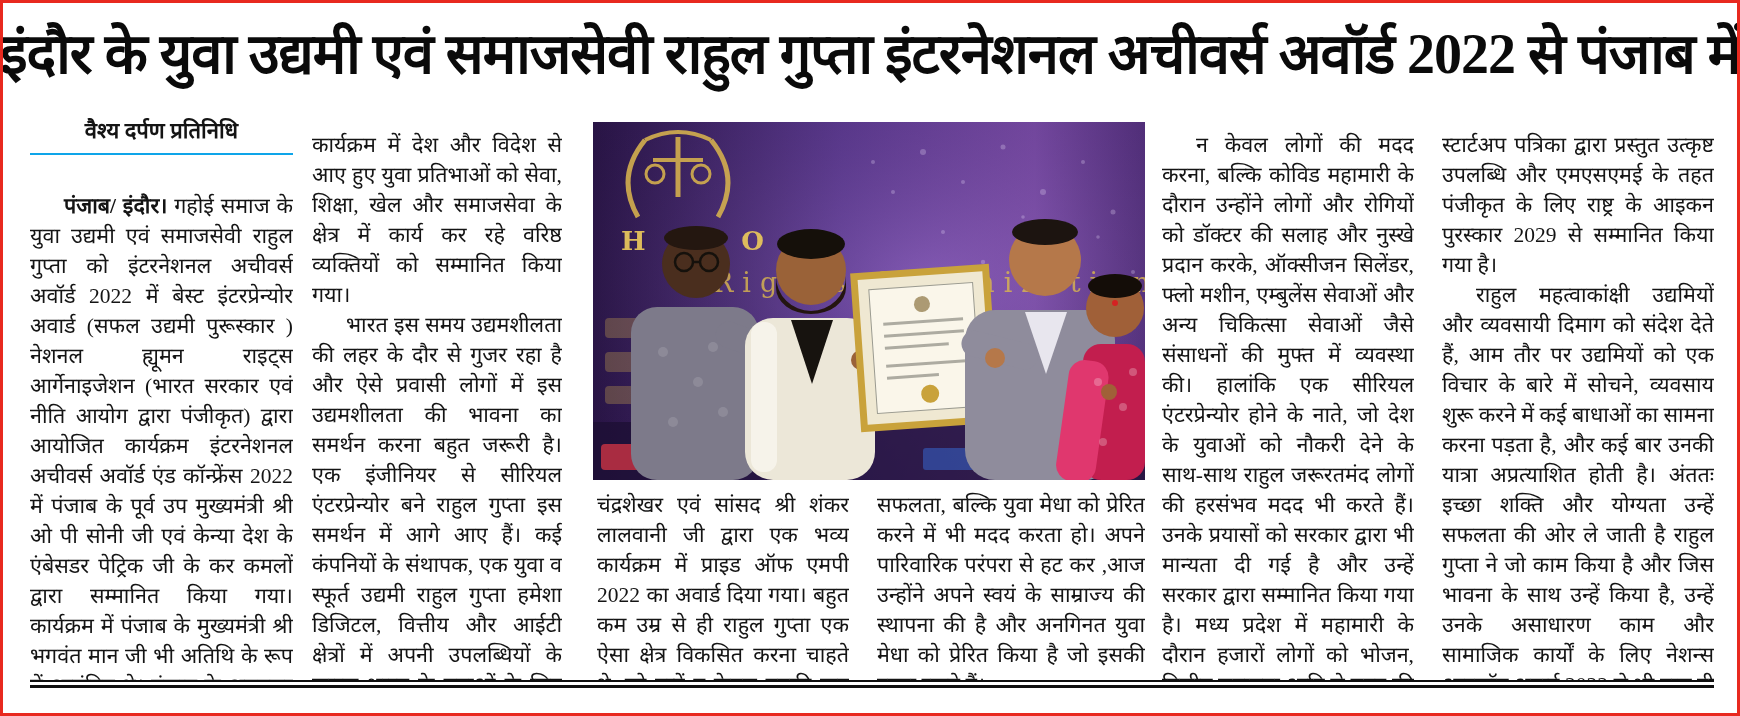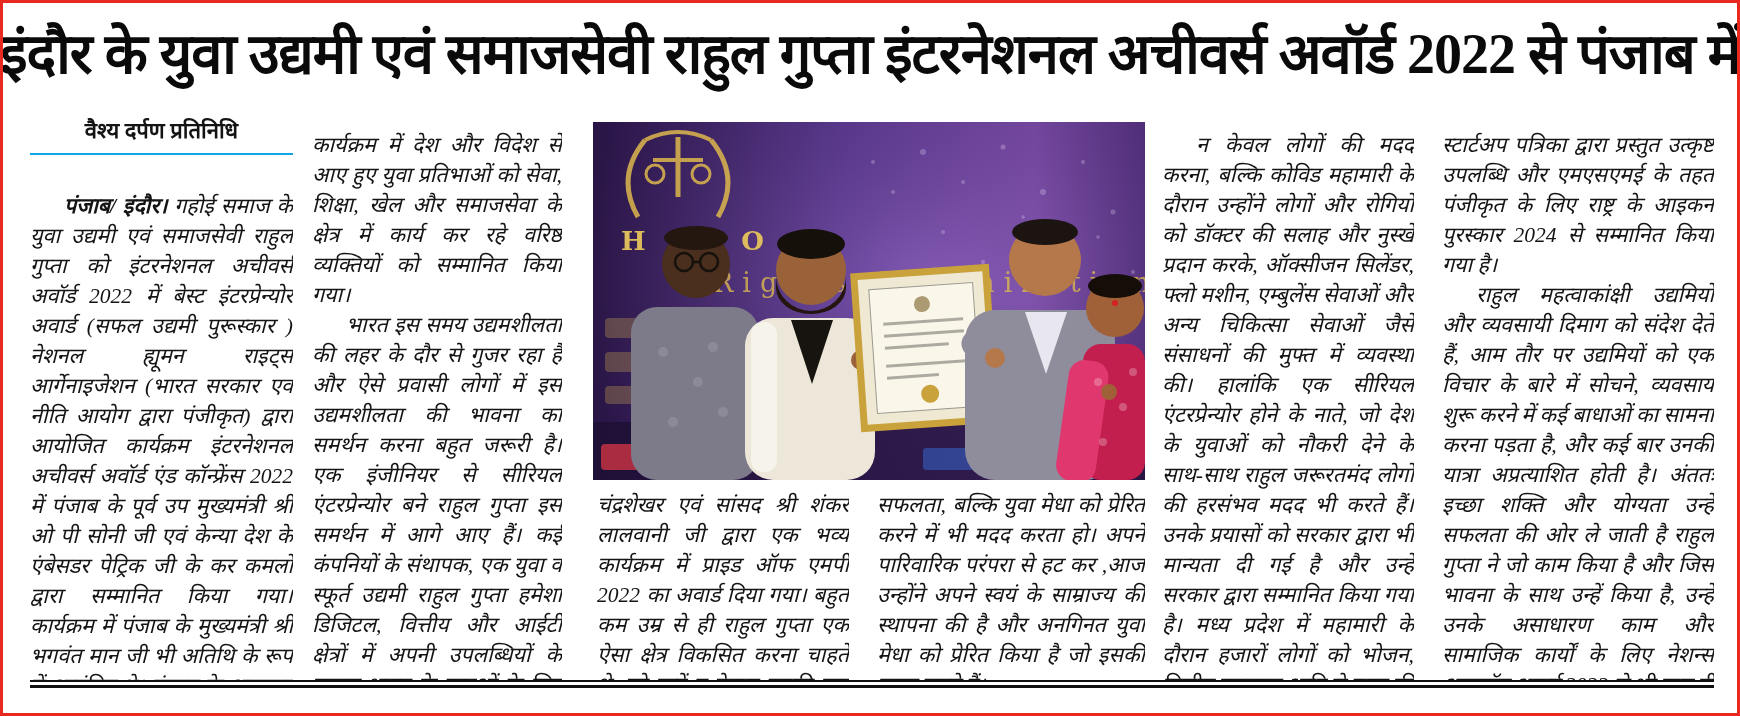--- a/index.html
+++ b/index.html
@@ -10,21 +10,21 @@
   .clip-frame{position:absolute;inset:0;border:3px solid #e8291f;pointer-events:none;z-index:50;}
   .headline{
     position:absolute;left:0;right:0;top:8px;height:92px;
     text-align:center;font-size:56px;font-weight:bold;color:#0a0a0a;
     white-space:nowrap;letter-spacing:-1px;line-height:92px;
   }
   .col{
     position:absolute;font-size:21.5px;line-height:30px;text-align:justify;
     color:#141414;overflow:hidden;
   }
-  .col p{margin:0;font-style:italic;}
+  .col p{margin:0;}
   .indent{text-indent:34px;}
   .byline{
     font-weight:bold;text-align:center;font-size:22px;line-height:26px;
     padding-bottom:9px;border-bottom:2px solid #0ea5e9;margin-bottom:36px;
   }
   .lead{font-weight:bold;margin-top:8px;}
   .photo{
     position:absolute;left:593px;top:122px;width:552px;height:358px;
     background:#3a2060;
   }
@@ -195,17 +195,17 @@
 <div class="col" style="left:877px;top:490px;width:268px;height:192px;">
   <p>सफलता, बल्कि युवा मेधा को प्रेरित करने में भी मदद करता हो। अपने पारिवारिक परंपरा से हट कर ,आज उन्होंने अपने स्वयं के साम्राज्य की स्थापना की है और अनगिनत युवा मेधा को प्रेरित किया है जो इसकी इच्छा रखते हैं।</p>
 </div>
 
 <div class="col" style="left:1162px;top:130px;width:252px;height:552px;">
   <p class="indent">न केवल लोगों की मदद करना, बल्कि कोविड महामारी के दौरान उन्होंने लोगों और रोगियों को डॉक्टर की सलाह और नुस्खे प्रदान करके, ऑक्सीजन सिलेंडर, फ्लो मशीन, एम्बुलेंस सेवाओं और अन्य चिकित्सा सेवाओं जैसे संसाधनों की मुफ्त में व्यवस्था की। हालांकि एक सीरियल एंटरप्रेन्योर होने के नाते, जो देश के युवाओं को नौकरी देने के साथ-साथ राहुल जरूरतमंद लोगों की हरसंभव मदद भी करते हैं। उनके प्रयासों को सरकार द्वारा भी मान्यता दी गई है और उन्हें सरकार द्वारा सम्मानित किया गया है। मध्य प्रदेश में महामारी के दौरान हजारों लोगों को भोजन, वित्तीय सहायता आदि से मदद की है।</p>
 
 </div>
 
 <div class="col" style="left:1442px;top:130px;width:272px;height:552px;">
-  <p>स्टार्टअप पत्रिका द्वारा प्रस्तुत उत्कृष्ट उपलब्धि और एमएसएमई के तहत पंजीकृत के लिए राष्ट्र के आइकन पुरस्कार 2024 से सम्मानित किया गया है।</p>
+  <p>स्टार्टअप पत्रिका द्वारा प्रस्तुत उत्कृष्ट उपलब्धि और एमएसएमई के तहत पंजीकृत के लिए राष्ट्र के आइकन पुरस्कार 2029 से सम्मानित किया गया है।</p>
   <p class="indent">राहुल महत्वाकांक्षी उद्यमियों और व्यवसायी दिमाग को संदेश देते हैं, आम तौर पर उद्यमियों को एक विचार के बारे में सोचने, व्यवसाय शुरू करने में कई बाधाओं का सामना करना पड़ता है, और कई बार उनकी यात्रा अप्रत्याशित होती है। अंततः इच्छा शक्ति और योग्यता उन्हें सफलता की ओर ले जाती है राहुल गुप्ता ने जो काम किया है और जिस भावना के साथ उन्हें किया है, उन्हें उनके असाधारण काम और सामाजिक कार्यों के लिए नेशन्स आइकॉन अवार्ड 2022 से भी हाल ही में सम्मानित किया गया है।</p>
 </div>
 
 <div class="end-rule"></div>
 
 </body></html>

